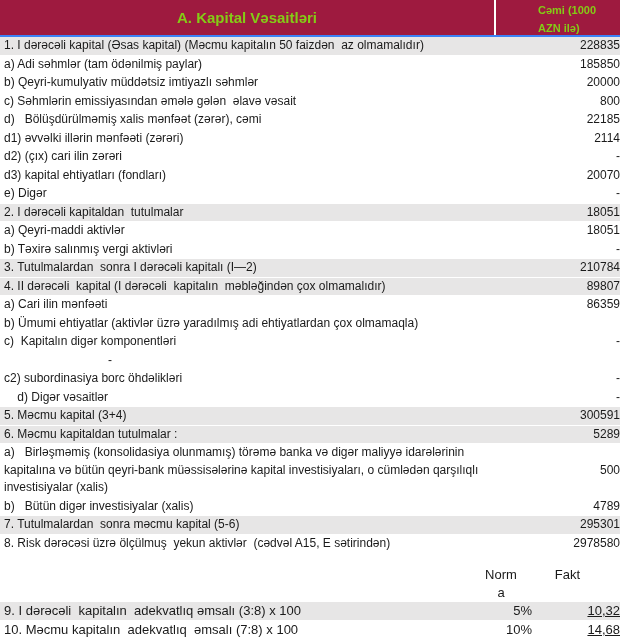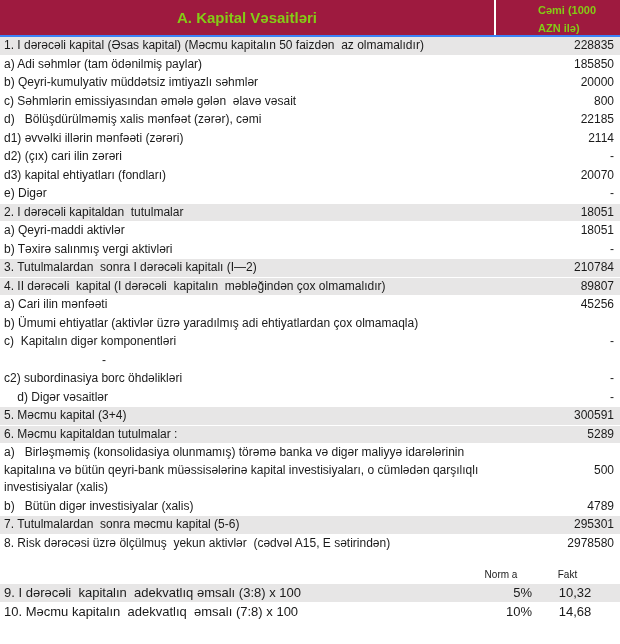--- a/index.html
+++ b/index.html
@@ -47,29 +47,29 @@
   .cell.label {
     flex:1;
     padding:0 2px 0 4px;
     line-height:17.5px;
     white-space:pre-wrap;
     min-height:17.5px;
   }
   .cell.value {
     width:112px;
     text-align:right;
-    padding-right:6px;
+    padding-right:0;
     line-height:17.5px;
   }
 
   
   .ratio { margin-top:13px; }
   .ratio-head {
     display:flex;
-    font-size:10px;
+    font-size:13px;
     line-height:18px;
   }
   .rh-spacer { flex:1; }
   .rh-norma {
     width:70px;
     display:flex; justify-content:center; align-items:flex-end;
     text-align:center;
   }
   .rh-norma span { display:inline-block; width:36px; text-align:center; }
   .rh-fakt {
@@ -80,21 +80,21 @@
   .r-row {
     display:flex;
     align-items:center;
     border-bottom:1px solid #ffffff;
     font-size:13px;
     background:#ffffff;
   }
   .r-row.gray { background:var(--highlight-bg,#E7E6E6); }
   .r-label { flex:1; padding-left:4px; line-height:18px; white-space:pre-wrap; }
   .r-norma { width:70px; text-align:right; padding-right:4px; line-height:18px; }
-  .r-fakt  { width:84px; text-align:center; padding-right:6px; line-height:18px; }
+  .r-fakt  { width:84px; text-align:right; line-height:18px;text-decoration:underline; }
 </style>
 </head>
 <body>
 
 <div class="sheet">
 
   <div class="hdr">
     <div class="hdr-title">A. Kapital Vəsaitləri</div>
     <div class="hdr-amount">Cəmi (1000 AZN ilə)</div>
   </div>
@@ -165,21 +165,21 @@
     <div class="cell value">210784</div>
   </div>
 
   <div class="row gray">
     <div class="cell label">4. II dərəcəli  kapital (I dərəcəli  kapitalın  məbləğindən çox olmamalıdır)</div>
     <div class="cell value">89807</div>
   </div>
 
   <div class="row">
     <div class="cell label">a) Cari ilin mənfəəti</div>
-    <div class="cell value">45256</div>
+    <div class="cell value">86359</div>
   </div>
 
   <div class="row">
     <div class="cell label">b) Ümumi ehtiyatlar (aktivlər üzrə yaradılmış adi ehtiyatlardan çox olmamaqla)</div>
   </div>
 
   <div class="row">
     <div class="cell label">c)  Kapitalın digər komponentləri</div>
     <div class="cell value">-</div>
   </div>

